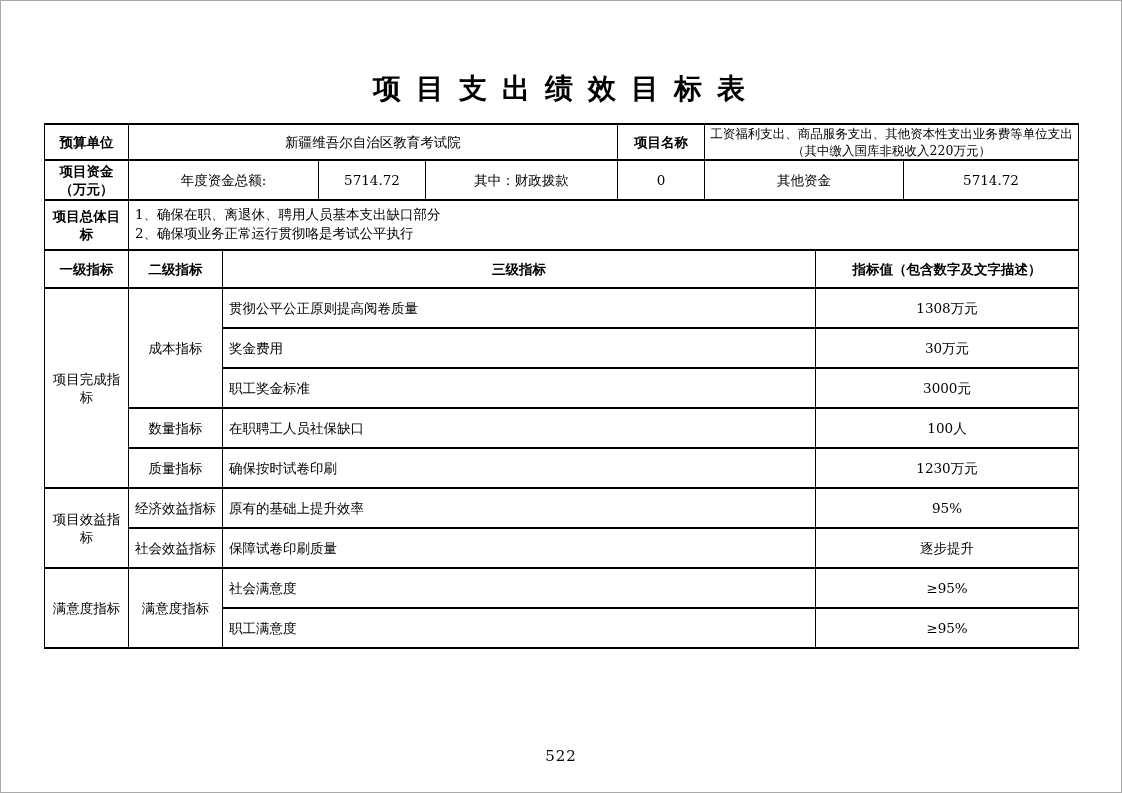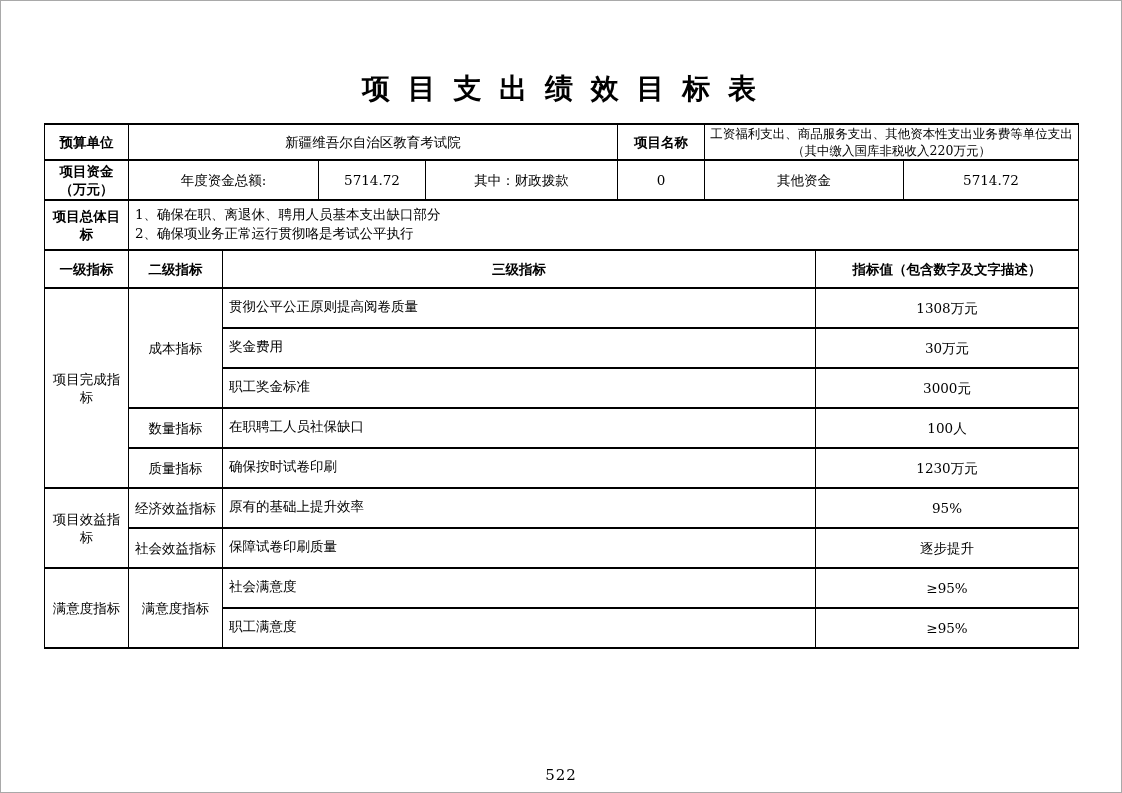--- a/index.html
+++ b/index.html
@@ -8,43 +8,43 @@
     font-family:"DejaVu Serif","Liberation Serif",serif; color:#000;
     overflow:hidden;
   }
   .page-frame {
     position:absolute; left:0; top:0; right:0; bottom:0;
     border:1px solid #a9a9a9; box-sizing:border-box; pointer-events:none;
   }
   .doc-title {
     position:absolute; top:70px; left:0; width:100%;
     text-align:center; font-size:28px; font-weight:bold;
-    letter-spacing:4px; white-space:nowrap;
+    letter-spacing:4px; white-space:nowrap;font-family:Liberation Serif, serif;
   }
   table.doc-table {
     position:absolute; left:44px; top:123px; width:1034px;
     border-collapse:collapse; table-layout:fixed;
     font-size:13.5px; line-height:18px;
   }
   table.doc-table td {
     border:1px solid #000;
     border-top-width:2px; border-bottom-width:2px;
     text-align:center; vertical-align:middle;
     padding:0 2px; overflow:hidden;
     word-break:break-all;
   }
   .b { font-weight:bold; }
-  .left-cell { text-align:left !important; padding-left:6px !important;font-family:Liberation Mono, monospace; }
+  .left-cell { text-align:left !important; padding-left:6px !important; }
   .goal-cell {
     text-align:left !important; vertical-align:top !important;
     padding:4px 6px !important; line-height:19px;margin-top:16px;
   }
   .pname-cell { font-size:12.5px; line-height:17px; }
   .page-num {
-    position:absolute; top:766px; left:0; width:100%;
+    position:absolute; top:747px; left:0; width:100%;
     text-align:center; font-size:15px; letter-spacing:1px;
   }
 </style>
 </head>
 <body>
 
 <div class="page-frame"></div>
 
 <div class="doc-title">项 目 支 出 绩 效 目 标 表</div>
 

